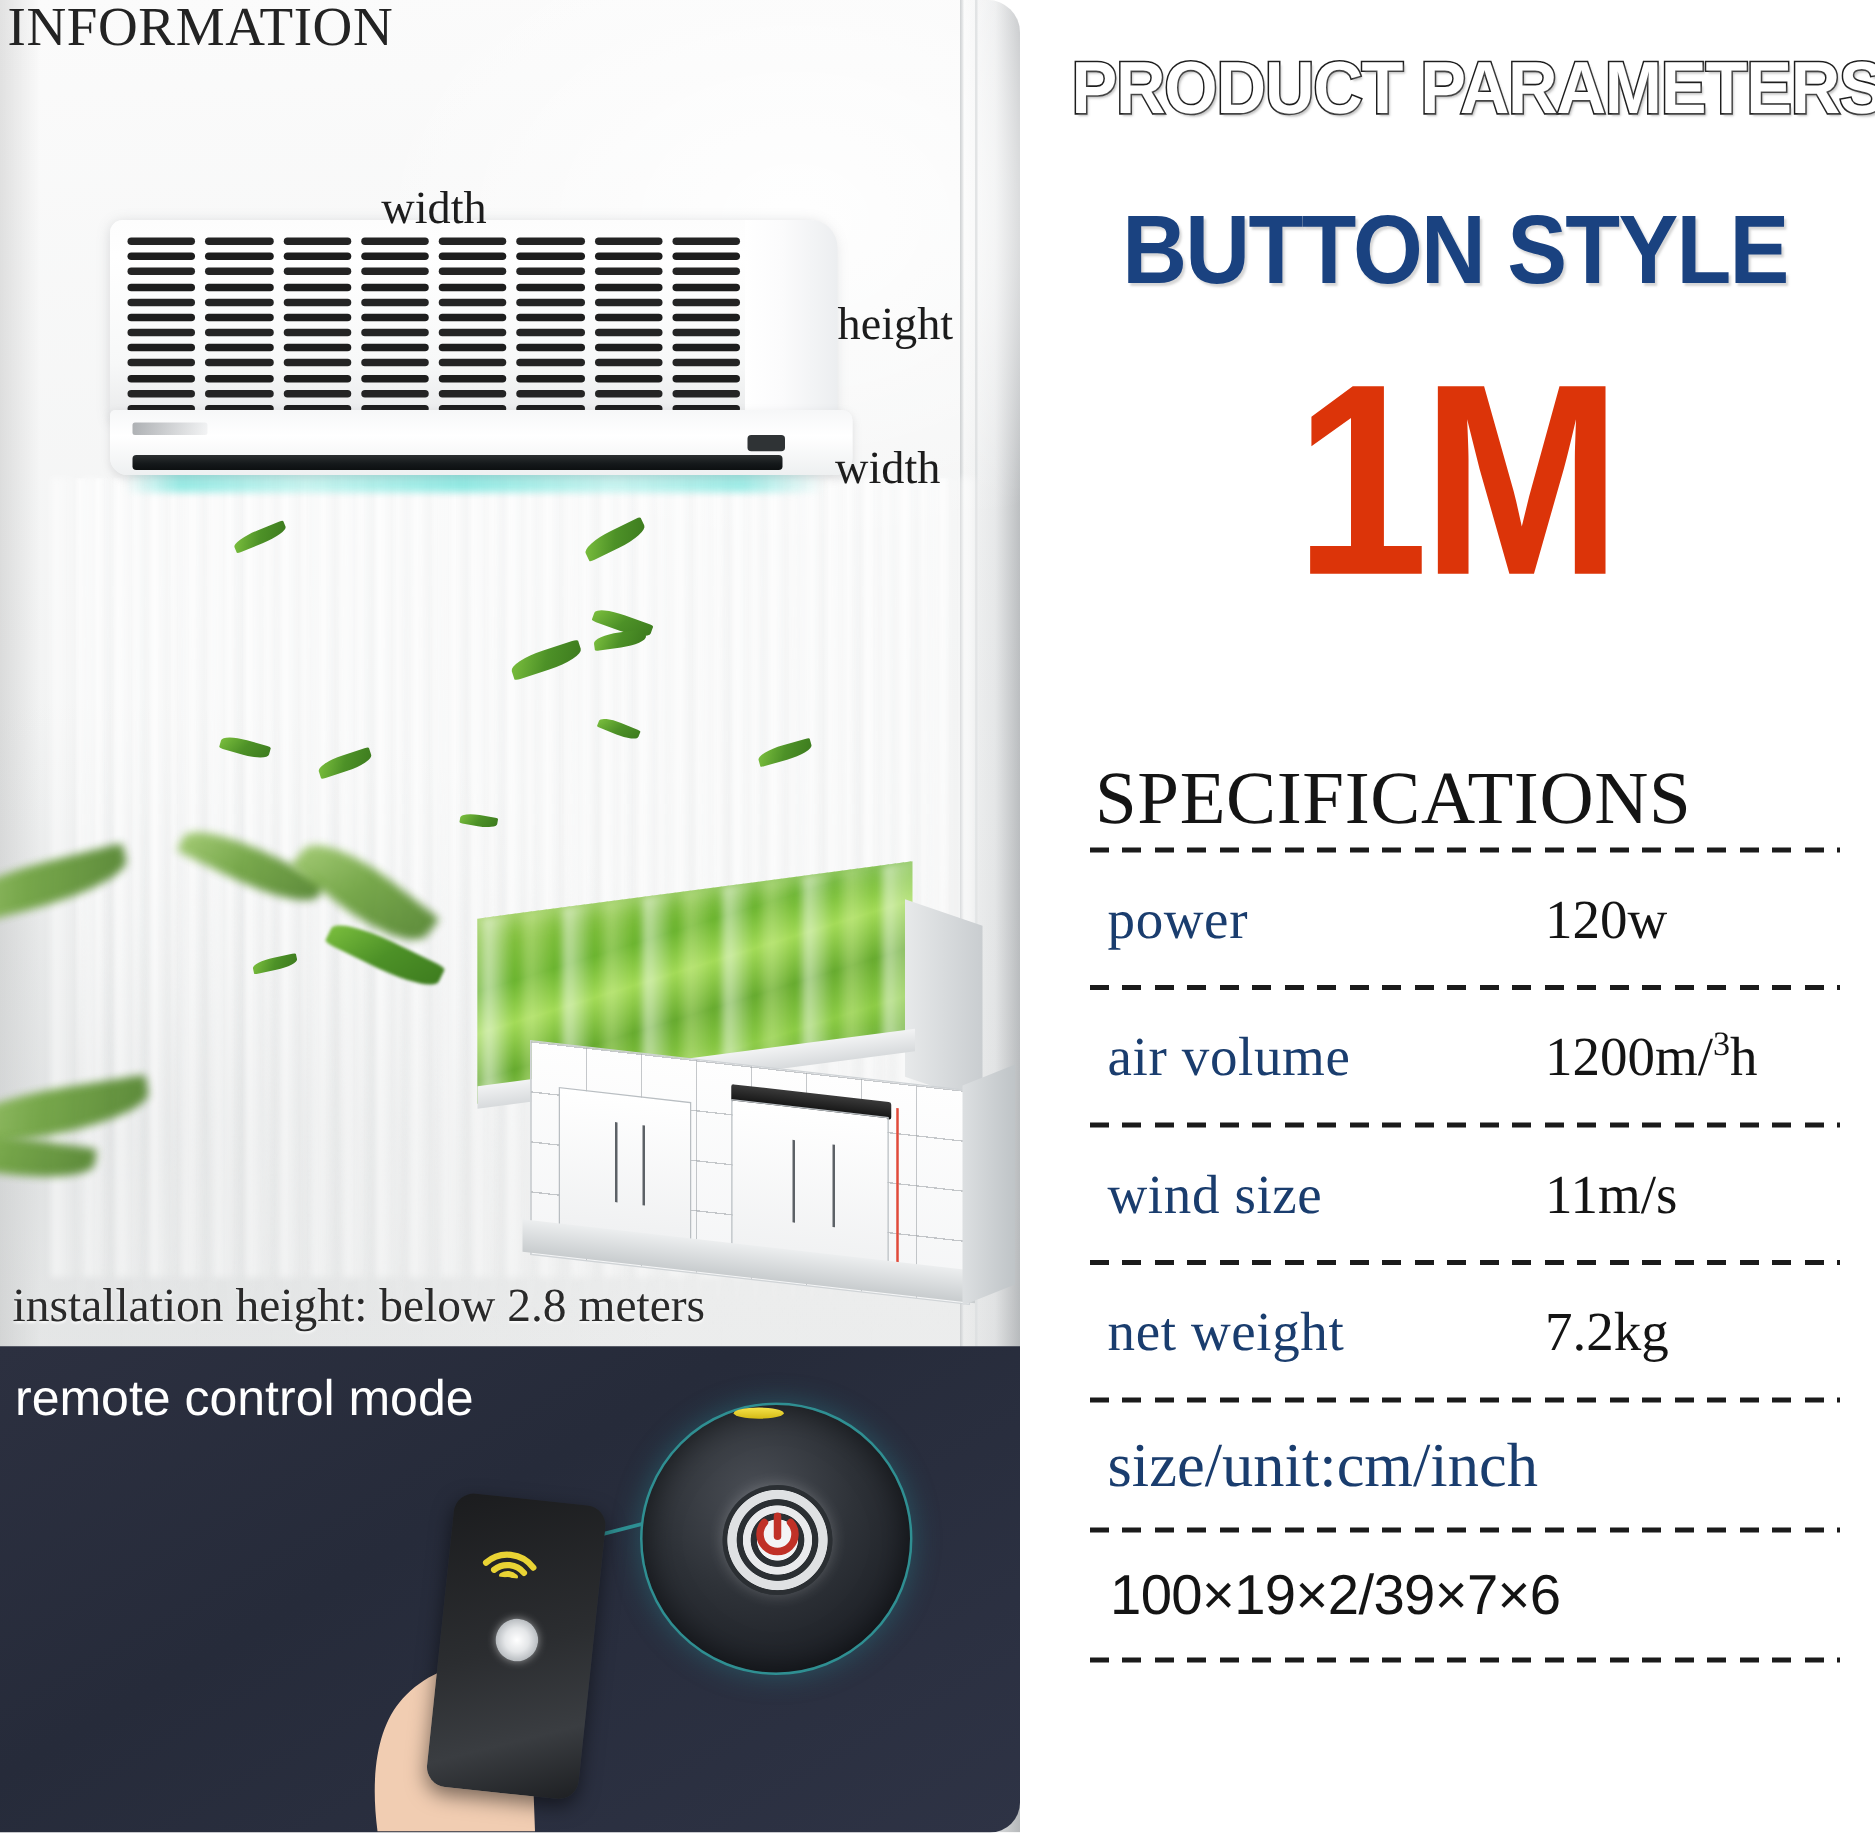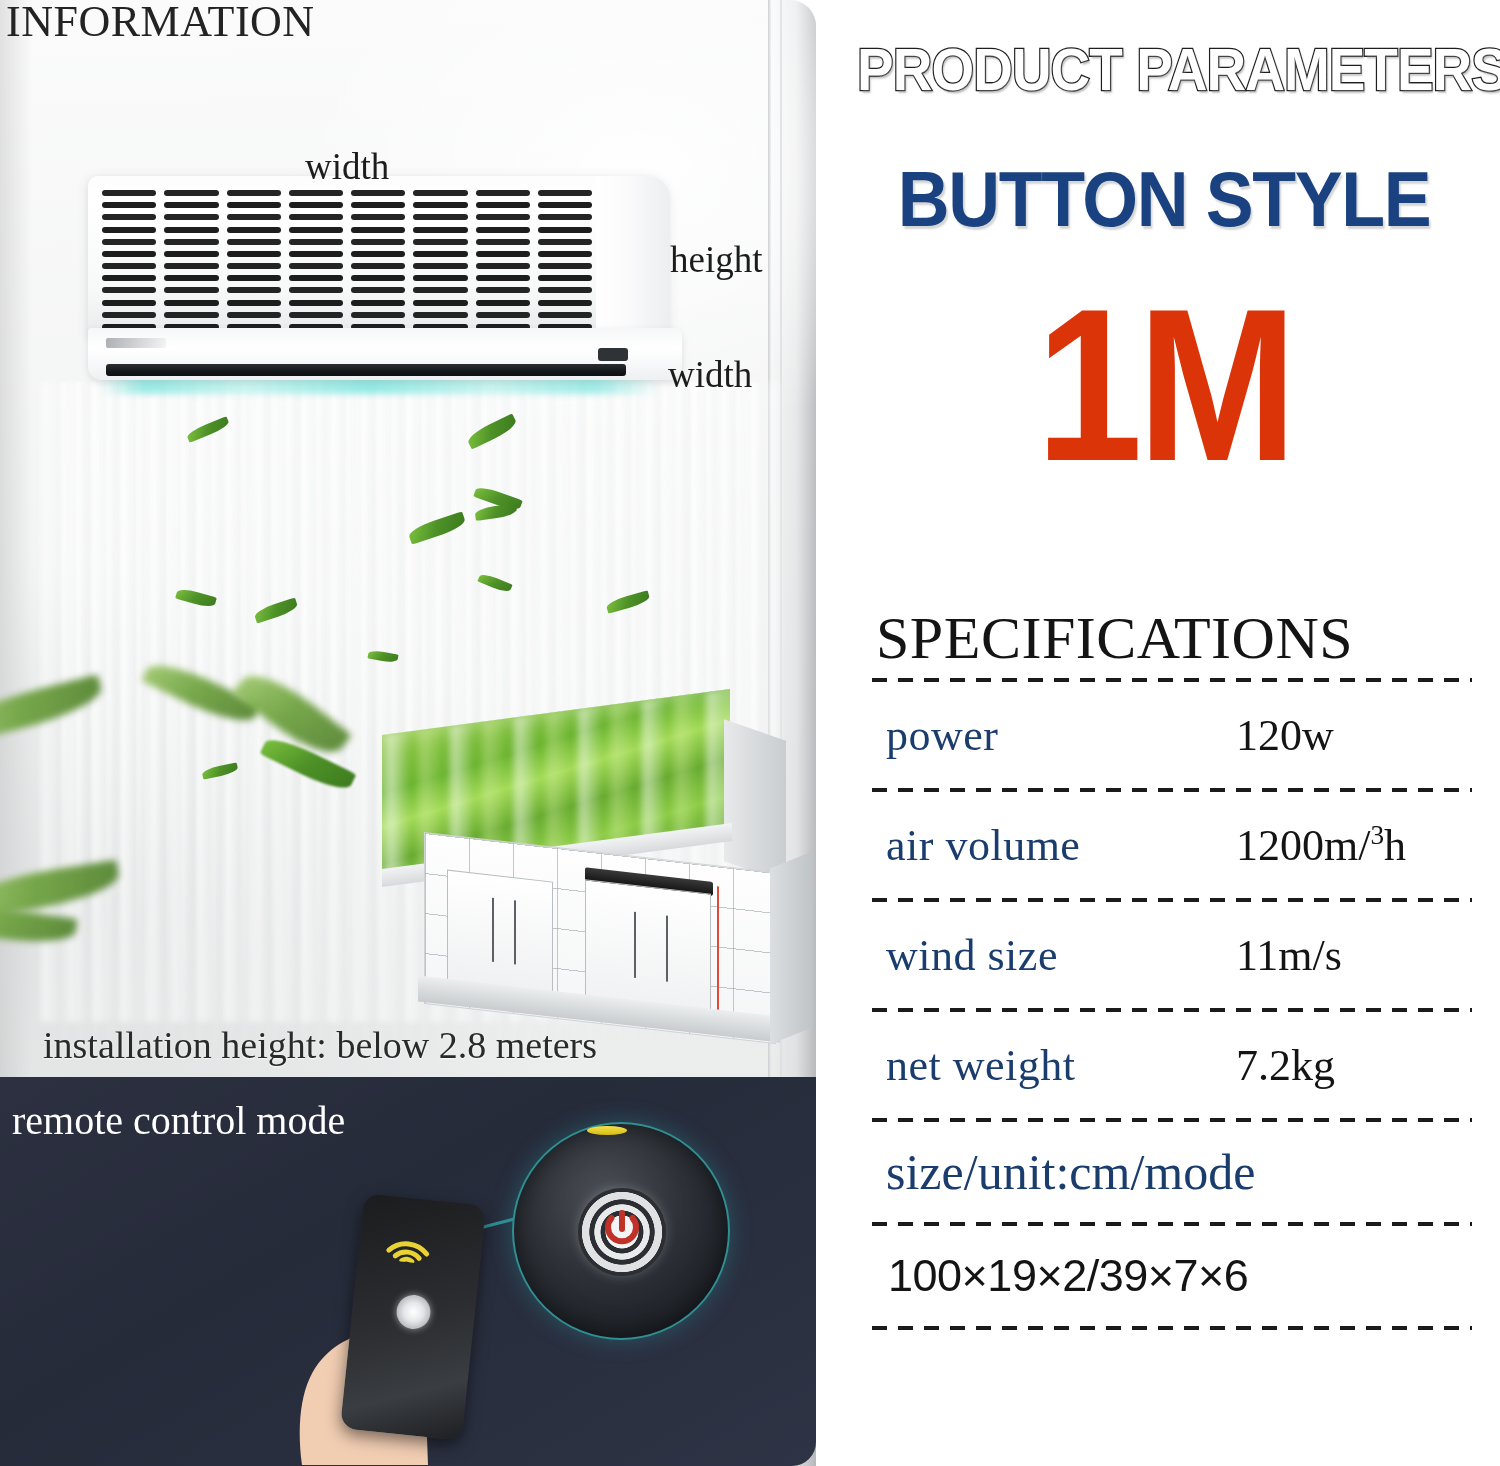--- a/index.html
+++ b/index.html
@@ -203,33 +203,32 @@
     position:absolute; left:398px; top:160px; width:42px; height:176px;
     background:linear-gradient(to right,#dcdfe1,#bfc4c7);
     transform:skewY(-22deg);
   }
 
   
   .install-caption {
     position:absolute; left:10px; top:1023px; z-index:34;
     font-family:"Liberation Serif", serif; font-size:38px; color:#2a2a2a;
     text-shadow:0 1px 2px rgba(255,255,255,0.9);
-    margin-left:33px;
   }
 
   
   .dark-panel {
     position:absolute; left:0; top:1077px; width:816px; height:389px;
     background:linear-gradient(150deg,#2c3040 0%,#262b3a 40%,#2e3345 100%);
     border-bottom-right-radius:24px;
     overflow:hidden; z-index:36;
   }
   .remote-caption {
     position:absolute; left:12px; top:20px;
-    font-family:Liberation Serif, serif; font-size:40px; color:#ffffff;
+    font-family:Liberation Sans, sans-serif; font-size:40px; color:#ffffff;
   }
   
   .mag-circle {
     position:absolute; left:512px; top:1122px; width:218px; height:218px; z-index:40;
     border-radius:50%;
     background:radial-gradient(circle at 42% 34%, #4a4e55 0%, #2e3238 42%, #1c1f25 78%, #16191f 100%);
     border:2px solid #2f8f92;
     box-shadow:0 0 22px rgba(40,150,160,0.38), inset 0 0 26px rgba(0,0,0,0.55);
   }
   .mag-led {
@@ -609,21 +608,21 @@
       <div class="dash"></div>
 
       <div class="spec-row">
         <div class="spec-label">net weight</div>
         <div class="spec-value">7.2kg</div>
       </div>
 
       <div class="dash"></div>
 
       <div class="spec-row full">
-        <div class="spec-full-label">size/unit:cm/mode</div>
+        <div class="spec-full-label">size/unit:cm/inch</div>
       </div>
 
       <div class="dash"></div>
 
       <div class="spec-row full">
         <div class="spec-dims">100×19×2/39×7×6</div>
       </div>
 
       <div class="dash"></div>
 

